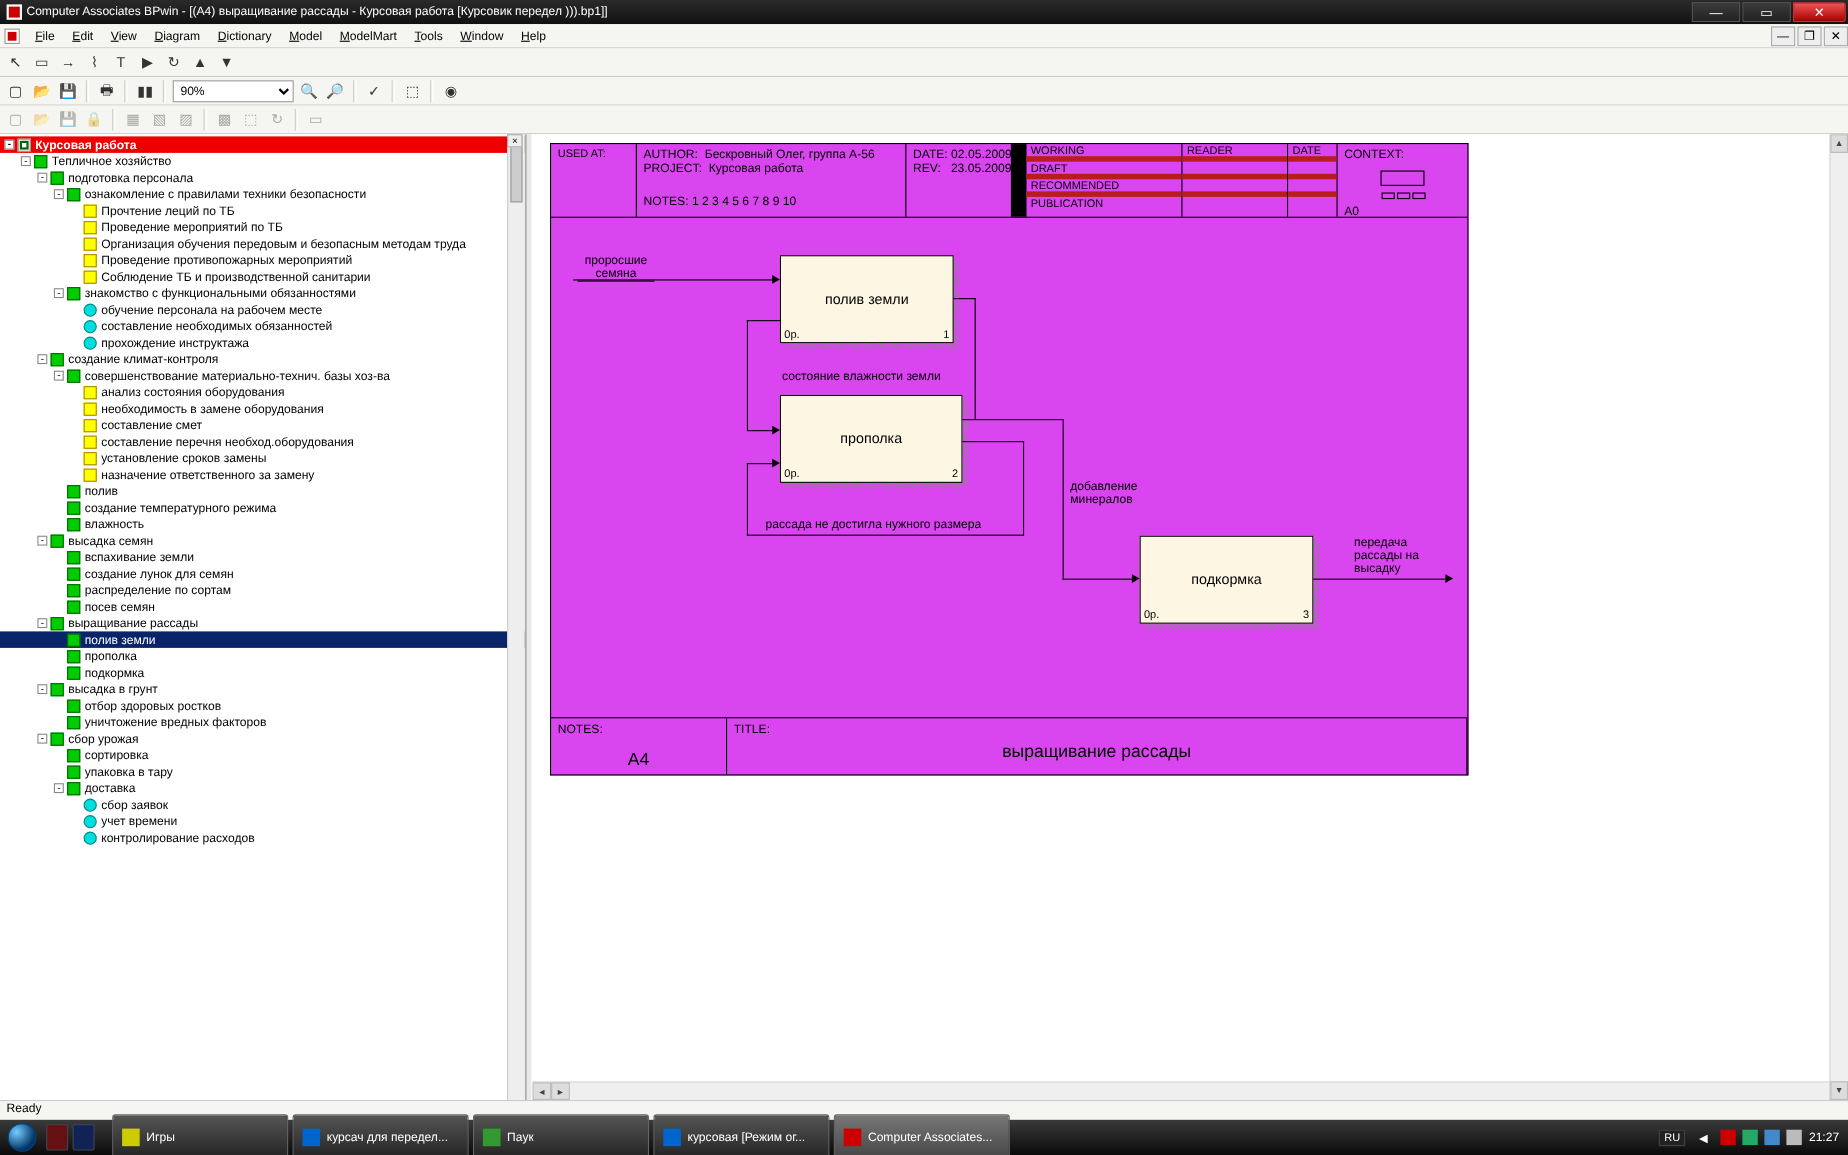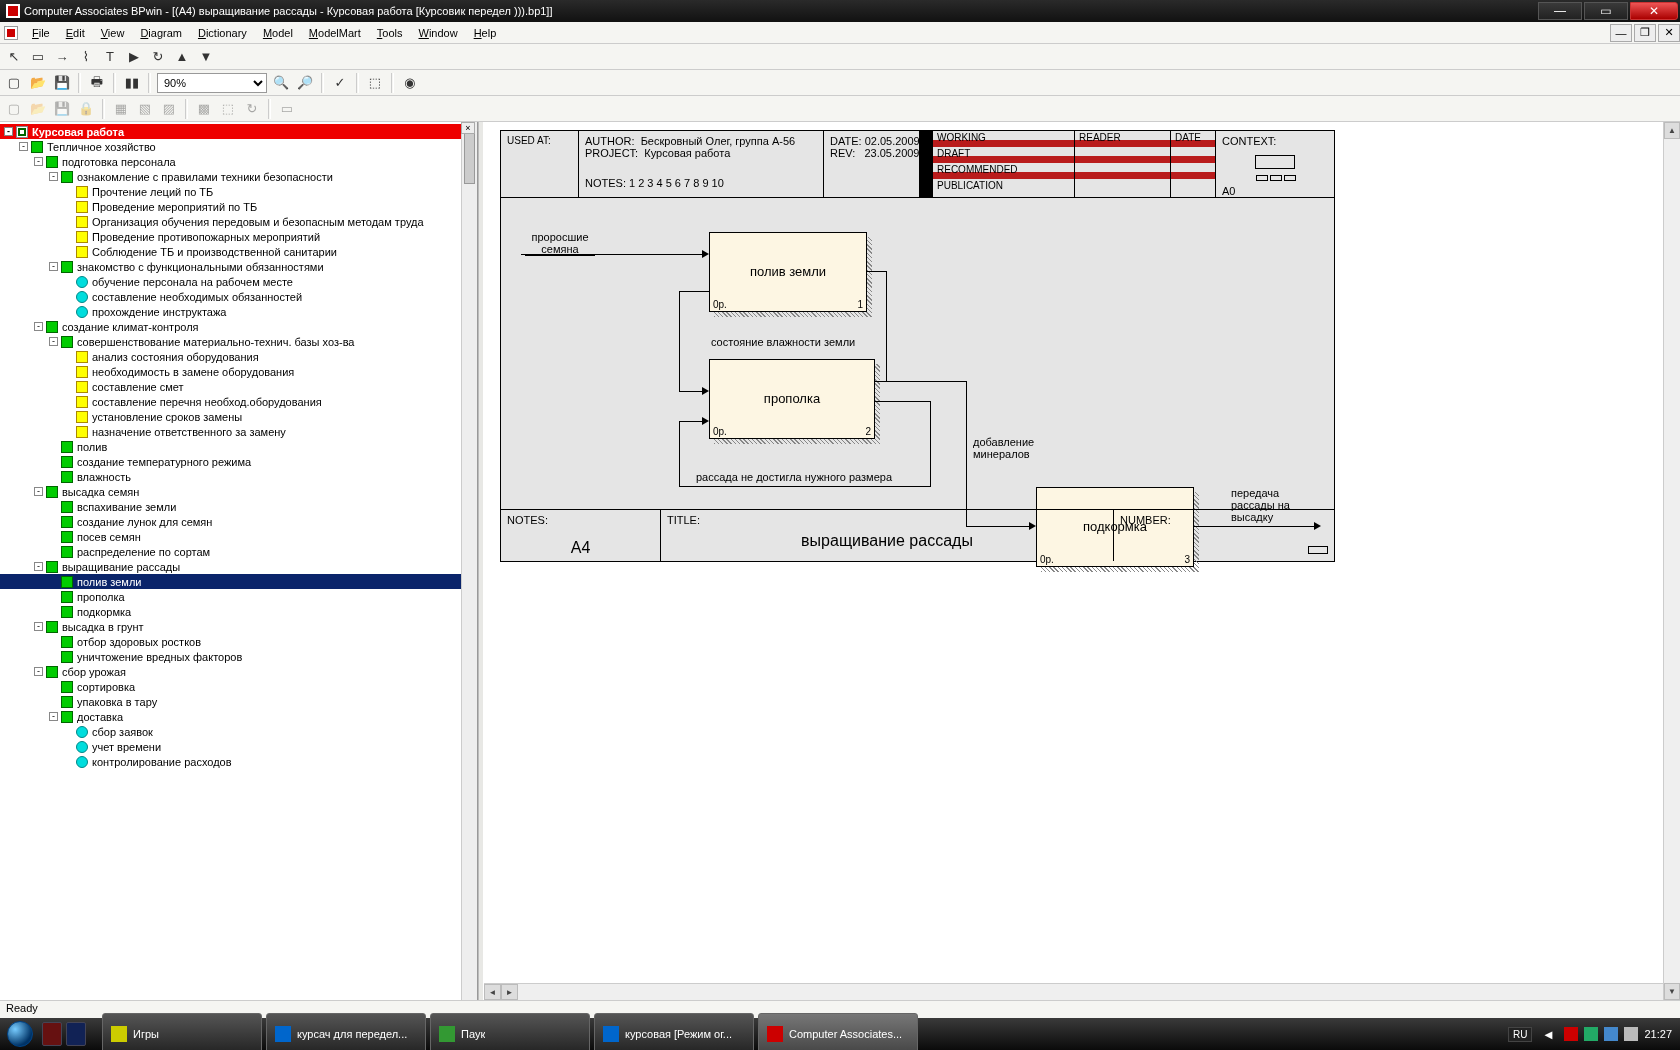--- a/index.html
+++ b/index.html
@@ -35,32 +35,32 @@
 .ic-root::after { content:""; position:absolute; inset:1px; border:2px solid #060; }
 .ic-green { background:#0c0; border:1px solid #060; }
 .ic-yellow { background:#ff0; border:1px solid #a80; }
 .ic-cyan { background:#0dd; border:1px solid #088; border-radius:6px; }
 .indent { display:inline-block; }
 .tabs-bottom { height:24px; background:#eee; border-top:1px solid #999; display:flex; align-items:flex-end; padding:0 6px; }
 .tab { background:#fff; border:1px solid #999; border-bottom:none; border-radius:4px 4px 0 0; padding:3px 8px; margin-right:2px; display:flex; align-items:center; gap:4px; }
 .tab.inactive { background:#ddd; }
 .tab-icon { width:12px; height:12px; }
 .canvas-panel { flex:1; background:#fff; position:relative; overflow:auto; }
-.diagram-frame { position:absolute; left:16px; top:8px; width:835px; height:432px; border:1px solid #000; background:#e5e5e5; }
+.diagram-frame { position:absolute; left:16px; top:8px; width:835px; height:575px; border:1px solid #000; background:#d946ef; }
 .hdr-table { position:absolute; top:0; left:0; right:0; height:67px; border-bottom:1px solid #000; display:flex; }
 .hdr-cell { border-right:1px solid #000; padding:4px 6px; font-size:10px; }
 .hdr-c1 { width:78px; }
 .hdr-c2 { flex:1; }
 .hdr-c3 { width:96px; }
 .hdr-c4 { width:12px; background:#000; }
 .hdr-c5 { width:142px; padding:0; }
 .hdr-c6 { width:96px; padding:0; }
 .hdr-c7 { width:45px; padding:0; }
 .hdr-c8 { width:118px; border-right:none; }
-.hdr-rows > div { height:16px; border-bottom:7px solid #b91c1c; padding:1px 4px; font-size:10px; }
+.hdr-rows > div { height:16px; border-bottom:5px solid #b91c1c; padding:1px 4px; font-size:10px; }
 .hdr-rows > div:last-child { border-bottom:none; }
 .ctx-box { width:40px; height:14px; border:1px solid #000; display:inline-block; }
 .ctx-mini { width:12px; height:6px; border:1px solid #000; display:inline-block; margin-left:2px; }
 .ftr-table { position:absolute; bottom:0; left:0; right:0; height:52px; border-top:1px solid #000; display:flex; }
 .ftr-cell { border-right:1px solid #000; padding:4px 6px; font-size:10px; }
 .ftr-c1 { width:160px; display:flex; flex-direction:column; justify-content:space-between; }
 .ftr-c2 { flex:1; text-align:center; }
 .ftr-c3 { width:220px; border-right:none; }
 .ftr-title { font-size:16px; margin-top:6px; }
 .ftr-node { font-size:16px; align-self:center; }
@@ -336,27 +336,27 @@
           <div class="tree-row">
             <span class="indent" style="width: 45px;"></span>
             <span class="noexp"></span>
             <span class="ticon ic-green"></span>
             <span>создание лунок  для семян</span>
           </div>
           <div class="tree-row">
             <span class="indent" style="width: 45px;"></span>
             <span class="noexp"></span>
             <span class="ticon ic-green"></span>
+            <span>распределение  по сортам</span>
+          </div>
+          <div class="tree-row">
+            <span class="indent" style="width: 45px;"></span>
+            <span class="noexp"></span>
+            <span class="ticon ic-green"></span>
             <span>посев семян</span>
-          </div>
-          <div class="tree-row">
-            <span class="indent" style="width: 45px;"></span>
-            <span class="noexp"></span>
-            <span class="ticon ic-green"></span>
-            <span>распределение  по сортам</span>
           </div>
           <div class="tree-row">
             <span class="indent" style="width: 30px;"></span>
             <span class="exp">-</span>
             <span class="ticon ic-green"></span>
             <span>выращивание рассады</span>
           </div>
           <div class="tree-row sel">
             <span class="indent" style="width: 45px;"></span>
             <span class="noexp"></span>
@@ -547,24 +547,20 @@
        <div class="flow-label" style="left:730px; top:356px; width:70px">передача рассады на высадку</div>
 
        <div class="ftr-table">
          <div class="ftr-cell ftr-c1">
            <span>NOTES:</span>
            <span class="ftr-node">A4</span>
          </div>
          <div class="ftr-cell ftr-c2">
            <div style="text-align:left">TITLE:</div>
            <div class="ftr-title">выращивание рассады</div>
-         </div>
-         <div class="ftr-cell ftr-c3">
-           <span>NUMBER:</span>
-           <div style="text-align:right; margin-top:18px"><span class="ctx-mini" style="width:20px;height:8px"></span></div>
          </div>
        </div>
       </div>
      </div>
      <div class="hscroll-row">
        <div class="hs-btn">◄</div>
             <div class="hs-btn">►</div>
        <div class="hs-track"></div>
      </div>
     </div>

